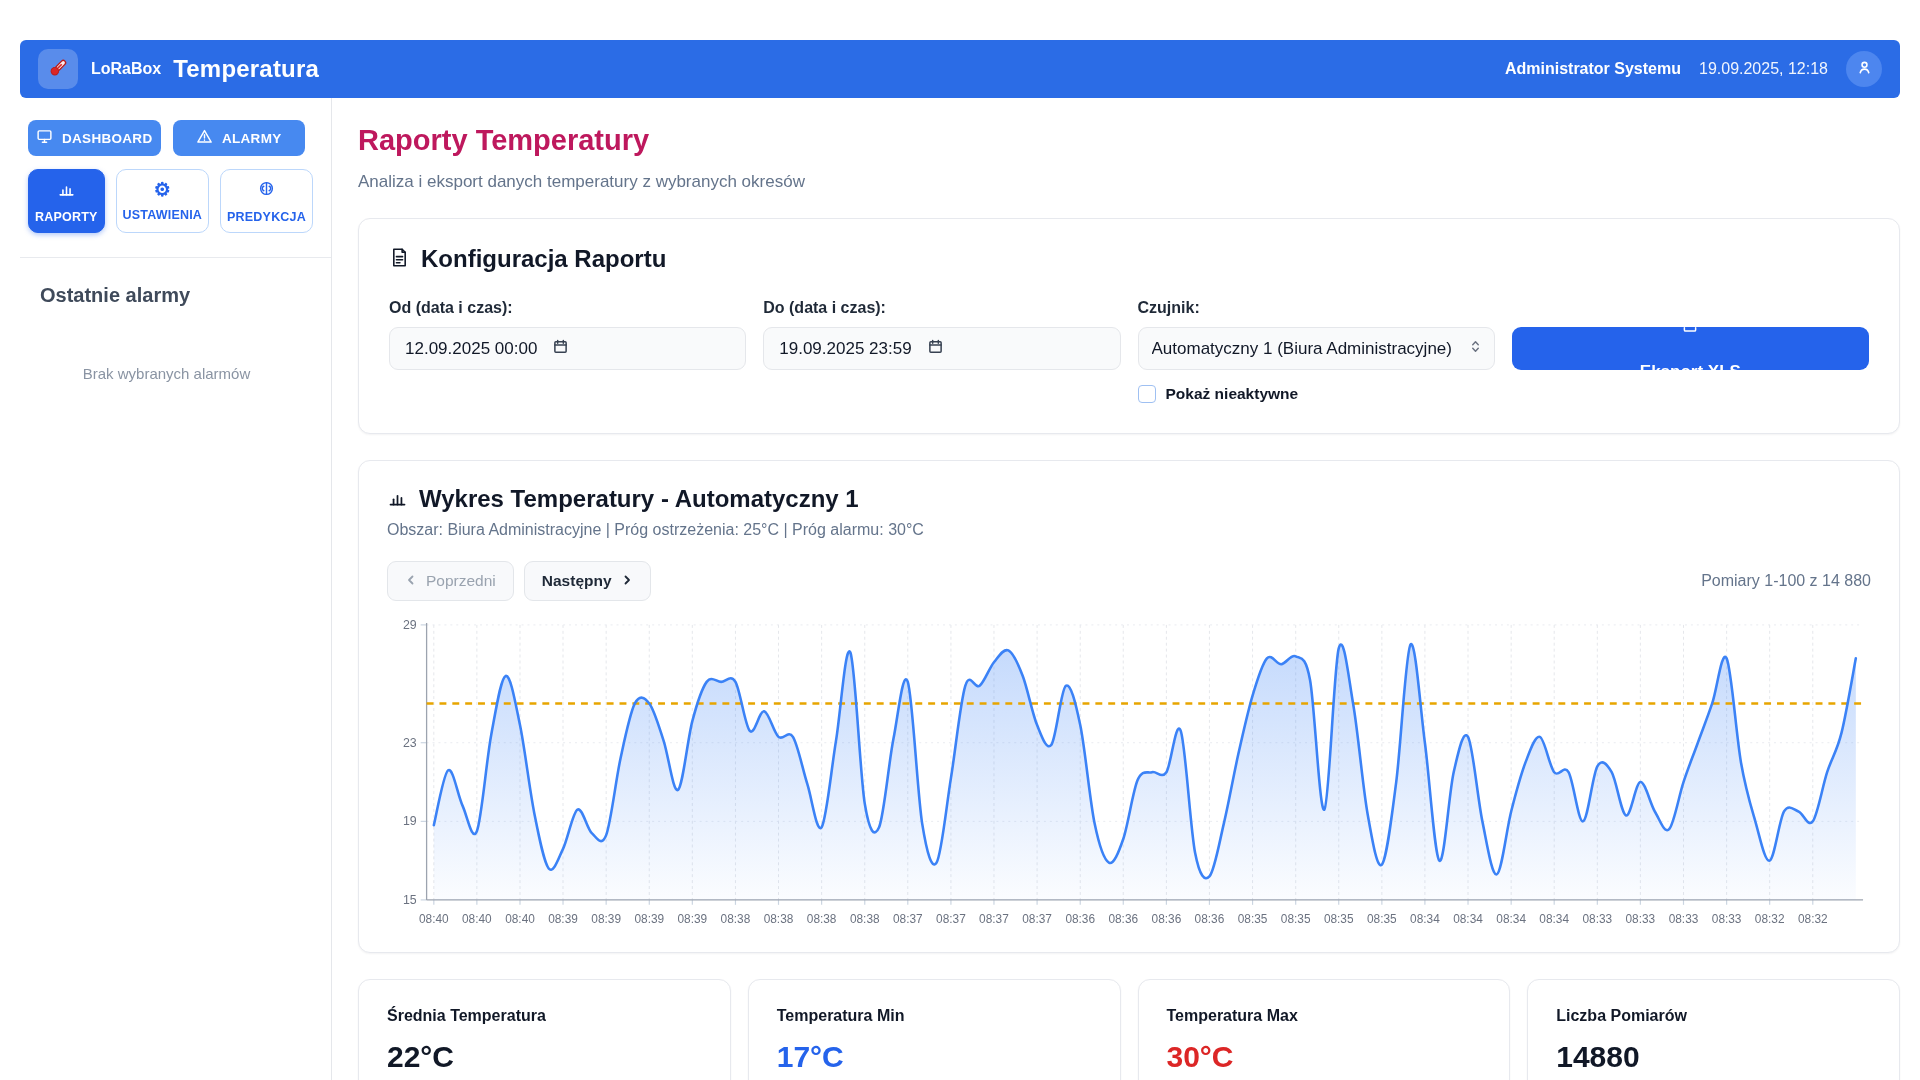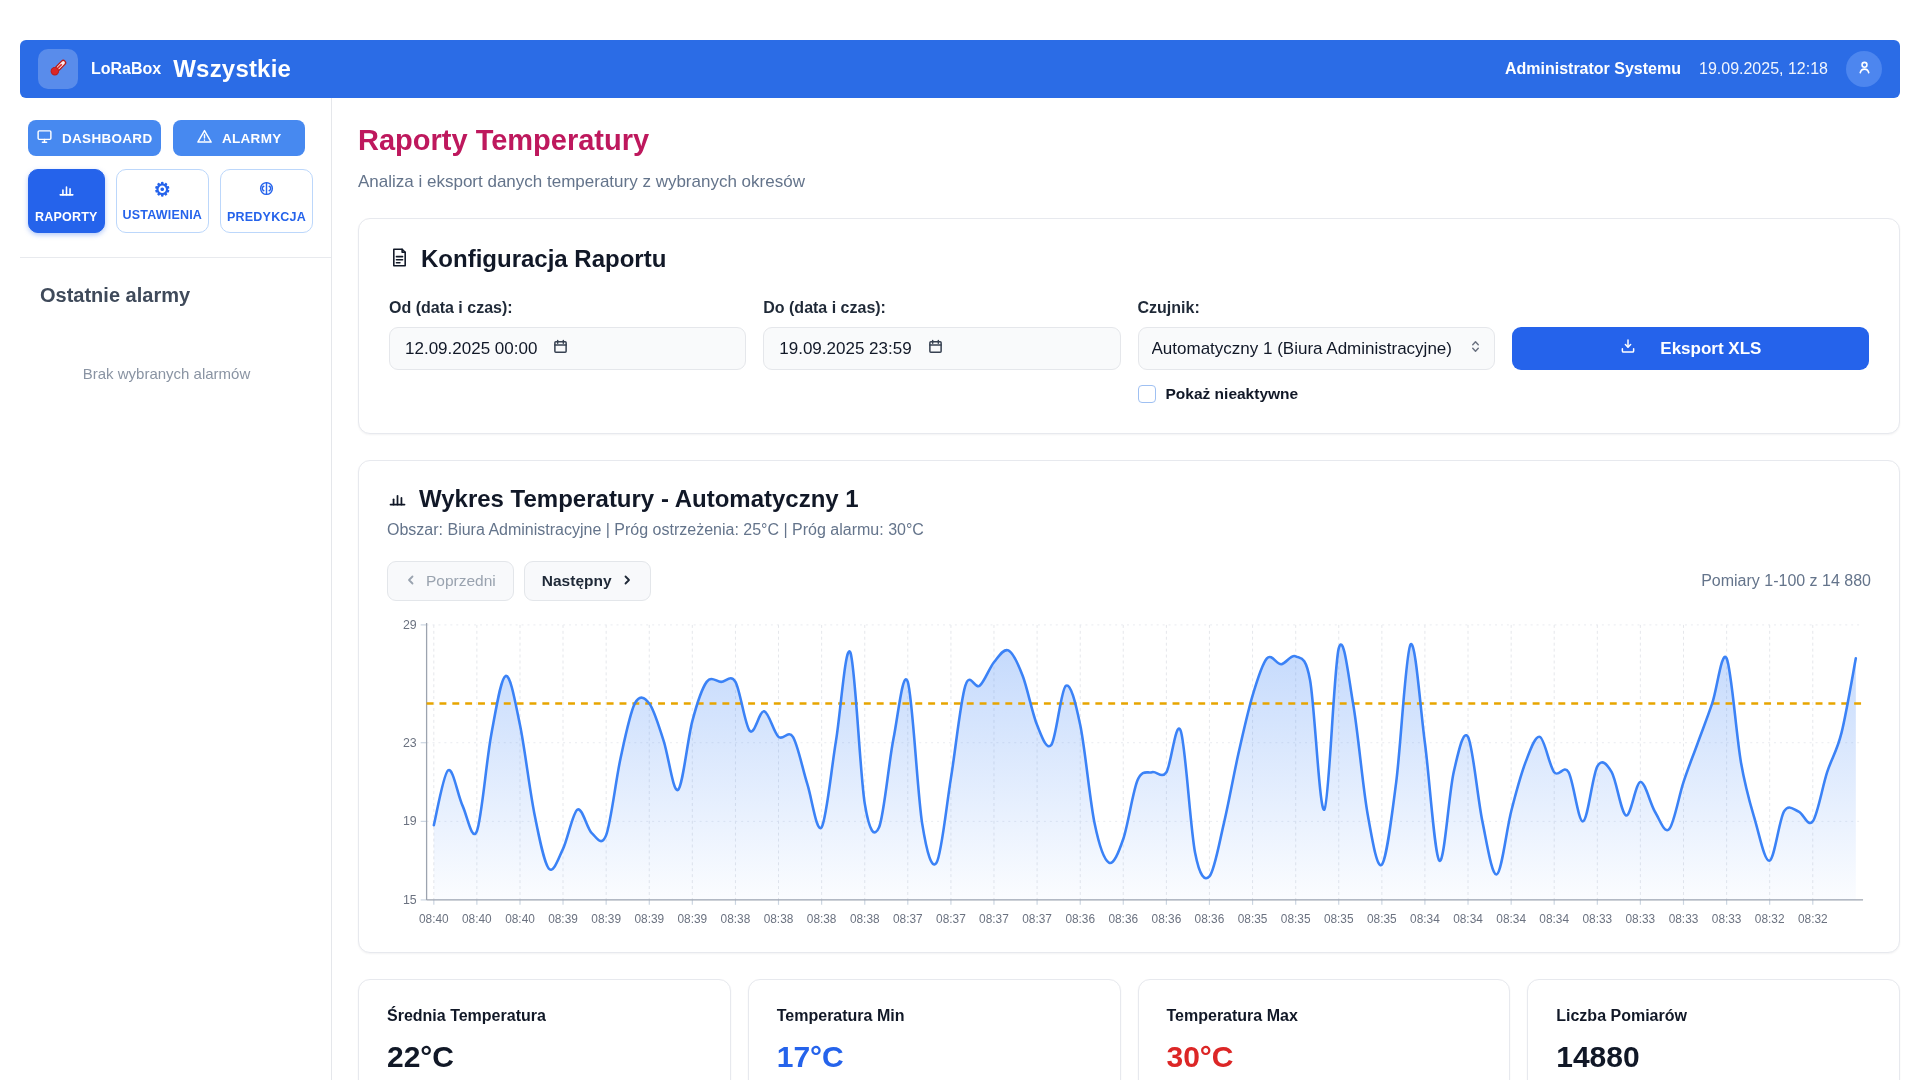--- a/index.html
+++ b/index.html
@@ -88,21 +88,21 @@
   .checkbox-row { grid-column:3; display:flex; align-items:center; gap:10px; margin-top:-2px; }
   .checkbox {
     width:18px; height:18px; border:1.5px solid #9fc0f2; border-radius:4px;
     background:#fff; cursor:pointer; flex:0 0 18px;
   }
   .checkbox-label { font-size:15.5px; font-weight:bold; color:#111827; }
   .export-col { display:flex; flex-direction:column; justify-content:flex-end; }
   .export-btn {
     height:43px; background:#2563eb; color:#fff; border:none; border-radius:9px;
     display:flex; align-items:center; justify-content:center; gap:23px;
-    font-size:17px; font-weight:bold; font-family:inherit; cursor:pointer;
+    font-size:17px; font-weight:bold; font-family:inherit; cursor:pointer;flex-direction:column;
   }
 
   
   .chart-card { margin-top:26px; padding:24px 28px 22px 28px; }
   .chart-subtitle { font-size:16px; color:#64748b; margin-top:8px; }
   .chart-controls { display:flex; align-items:center; gap:10px; margin-top:22px; }
   .pager-btn {
     display:flex; align-items:center; gap:9px; height:40px; padding:0 17px;
     background:#f8f9fb; border:1px solid #e3e6ea; border-radius:9px;
     font-size:15.5px; font-family:inherit; cursor:pointer;
@@ -134,21 +134,21 @@
         <svg viewBox="0 0 24 24" width="23" height="23">
           <g transform="rotate(45 12 12)">
             <rect x="9.6" y="2.6" width="4.8" height="12.6" rx="2.4" fill="#fdecec" stroke="#b91c1c" stroke-width="1.4"></rect>
             <rect x="11.1" y="7.2" width="1.8" height="7" fill="#dc2626"></rect>
             <circle cx="12" cy="17.4" r="3.9" fill="#dc2626" stroke="#b91c1c" stroke-width="1"></circle>
           </g>
         </svg>
       </span>
     </div>
     <span class="brand-small">LoRaBox</span>
-    <span class="brand-large">Wszystkie</span>
+    <span class="brand-large">Temperatura</span>
     <div class="topbar-right">
       <span class="user-name">Administrator Systemu</span>
       <span class="header-datetime">19.09.2025, 12:18</span>
       <div class="avatar">
         <span>
           <svg viewBox="0 0 24 24" width="19" height="19" fill="none" stroke="#ffffff" stroke-width="2" stroke-linecap="round">
             <circle cx="12" cy="8.6" r="3.1"></circle>
             <path d="M6.6 18.6c.7-3 2.9-4.6 5.4-4.6s4.7 1.6 5.4 4.6"></path>
           </svg>
         </span>

